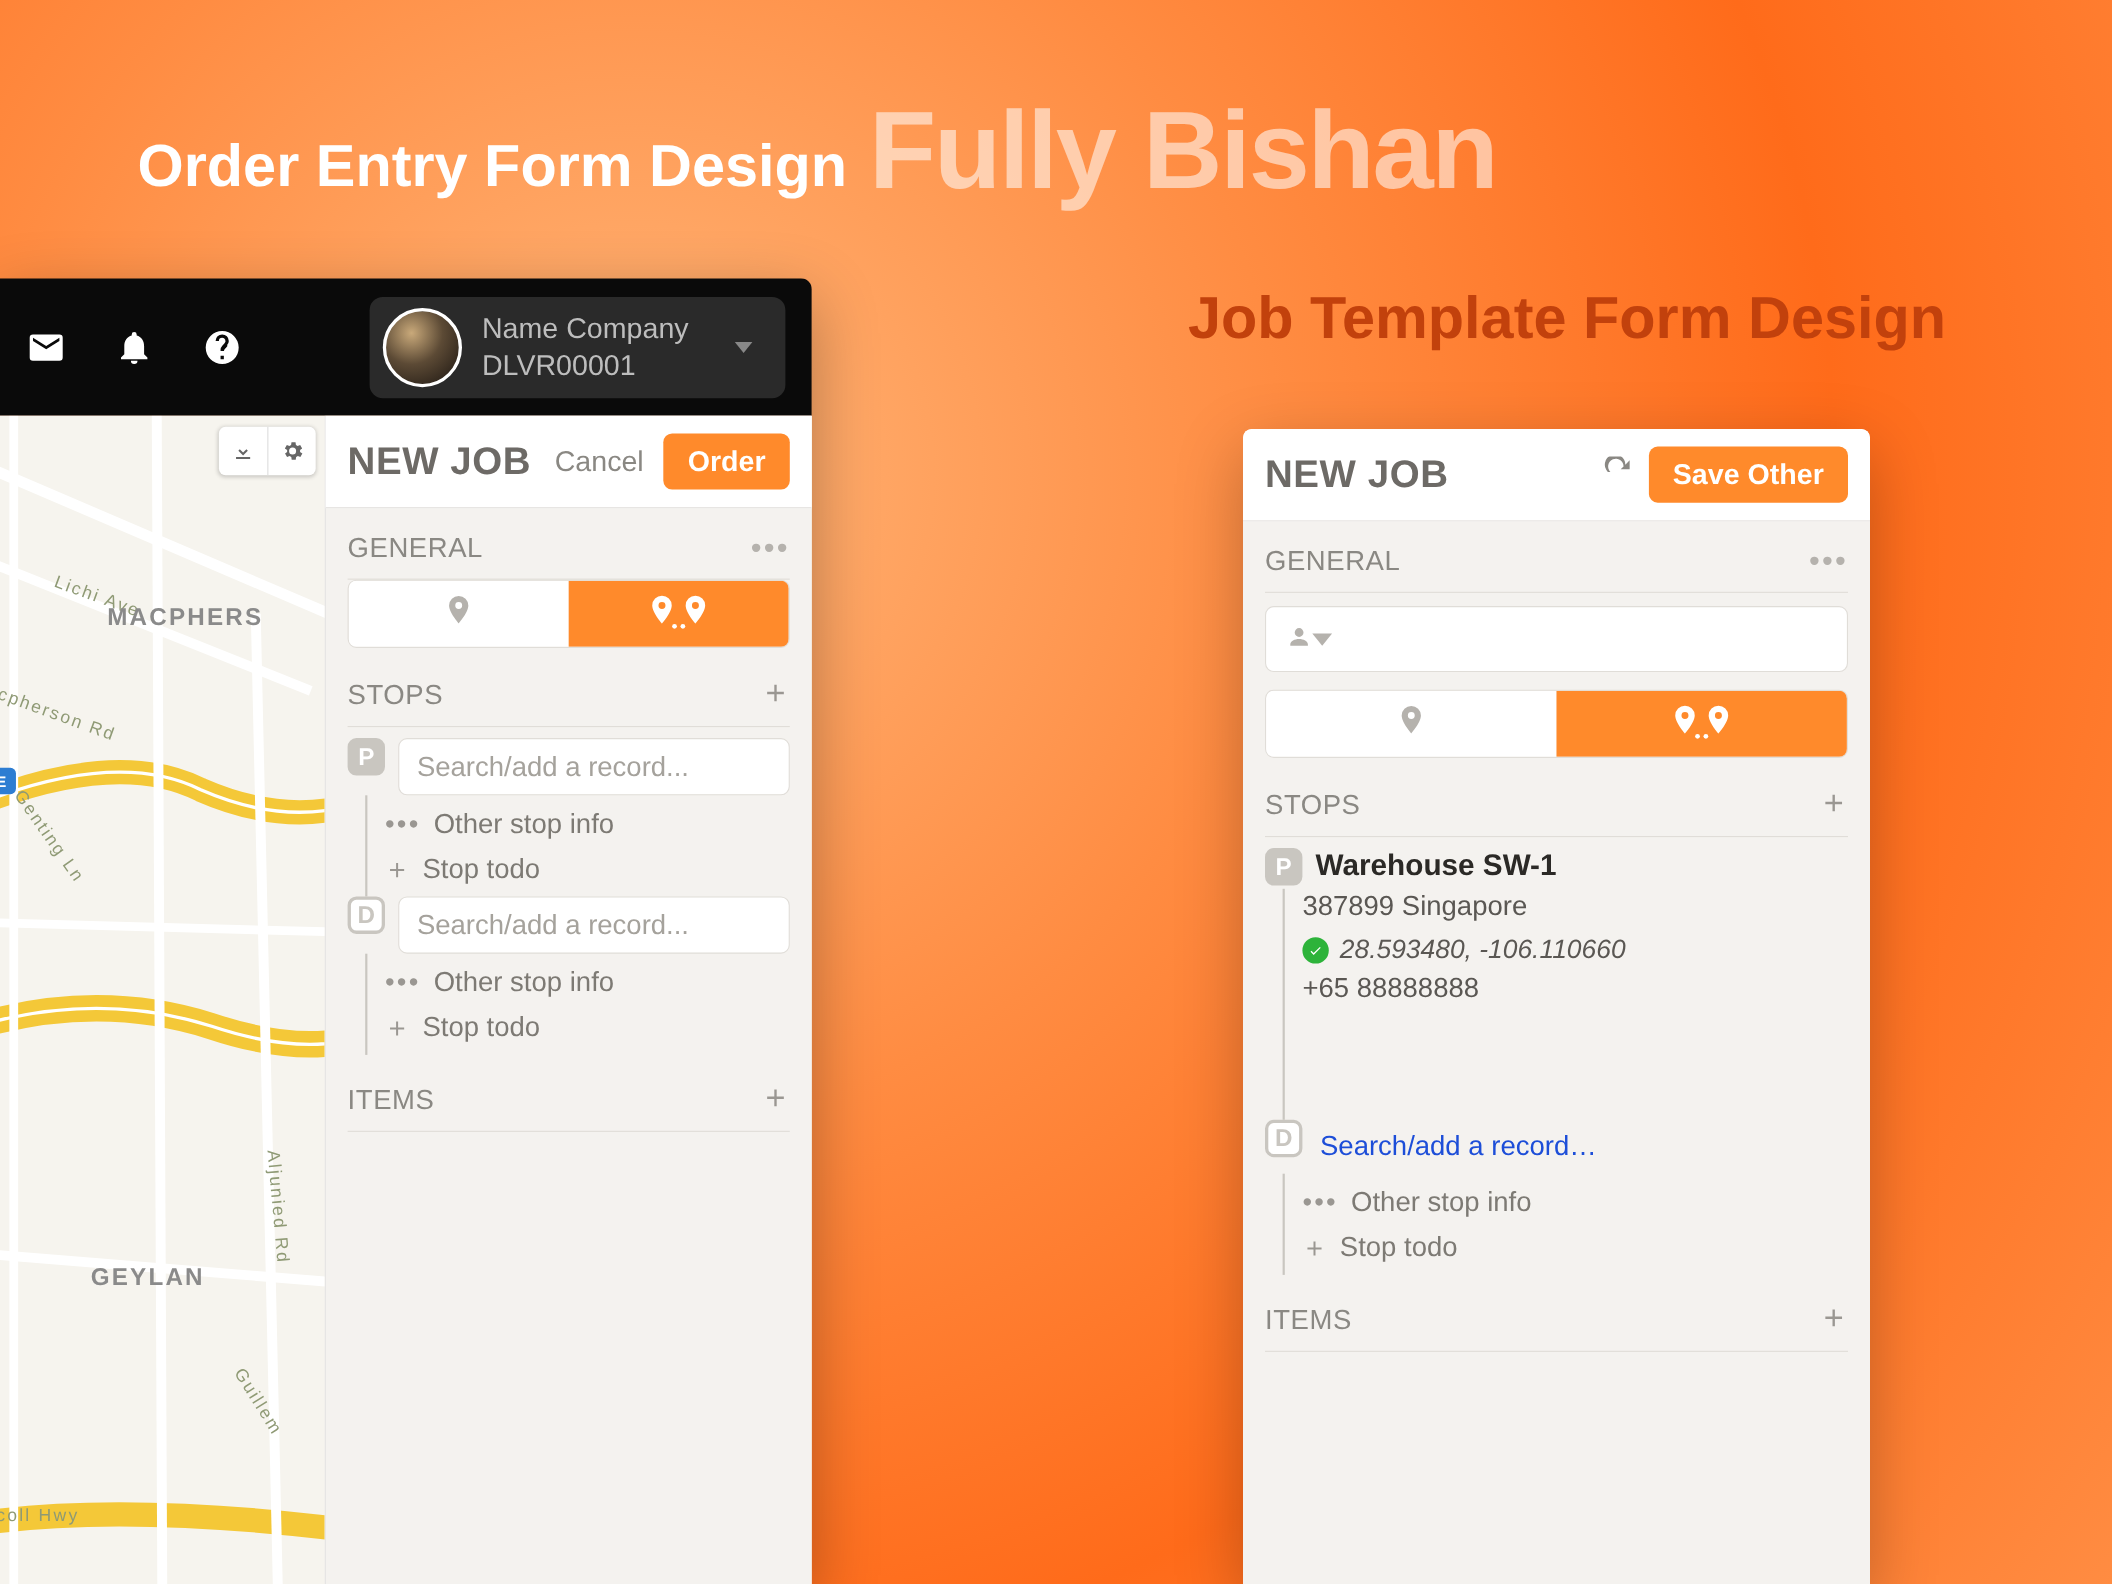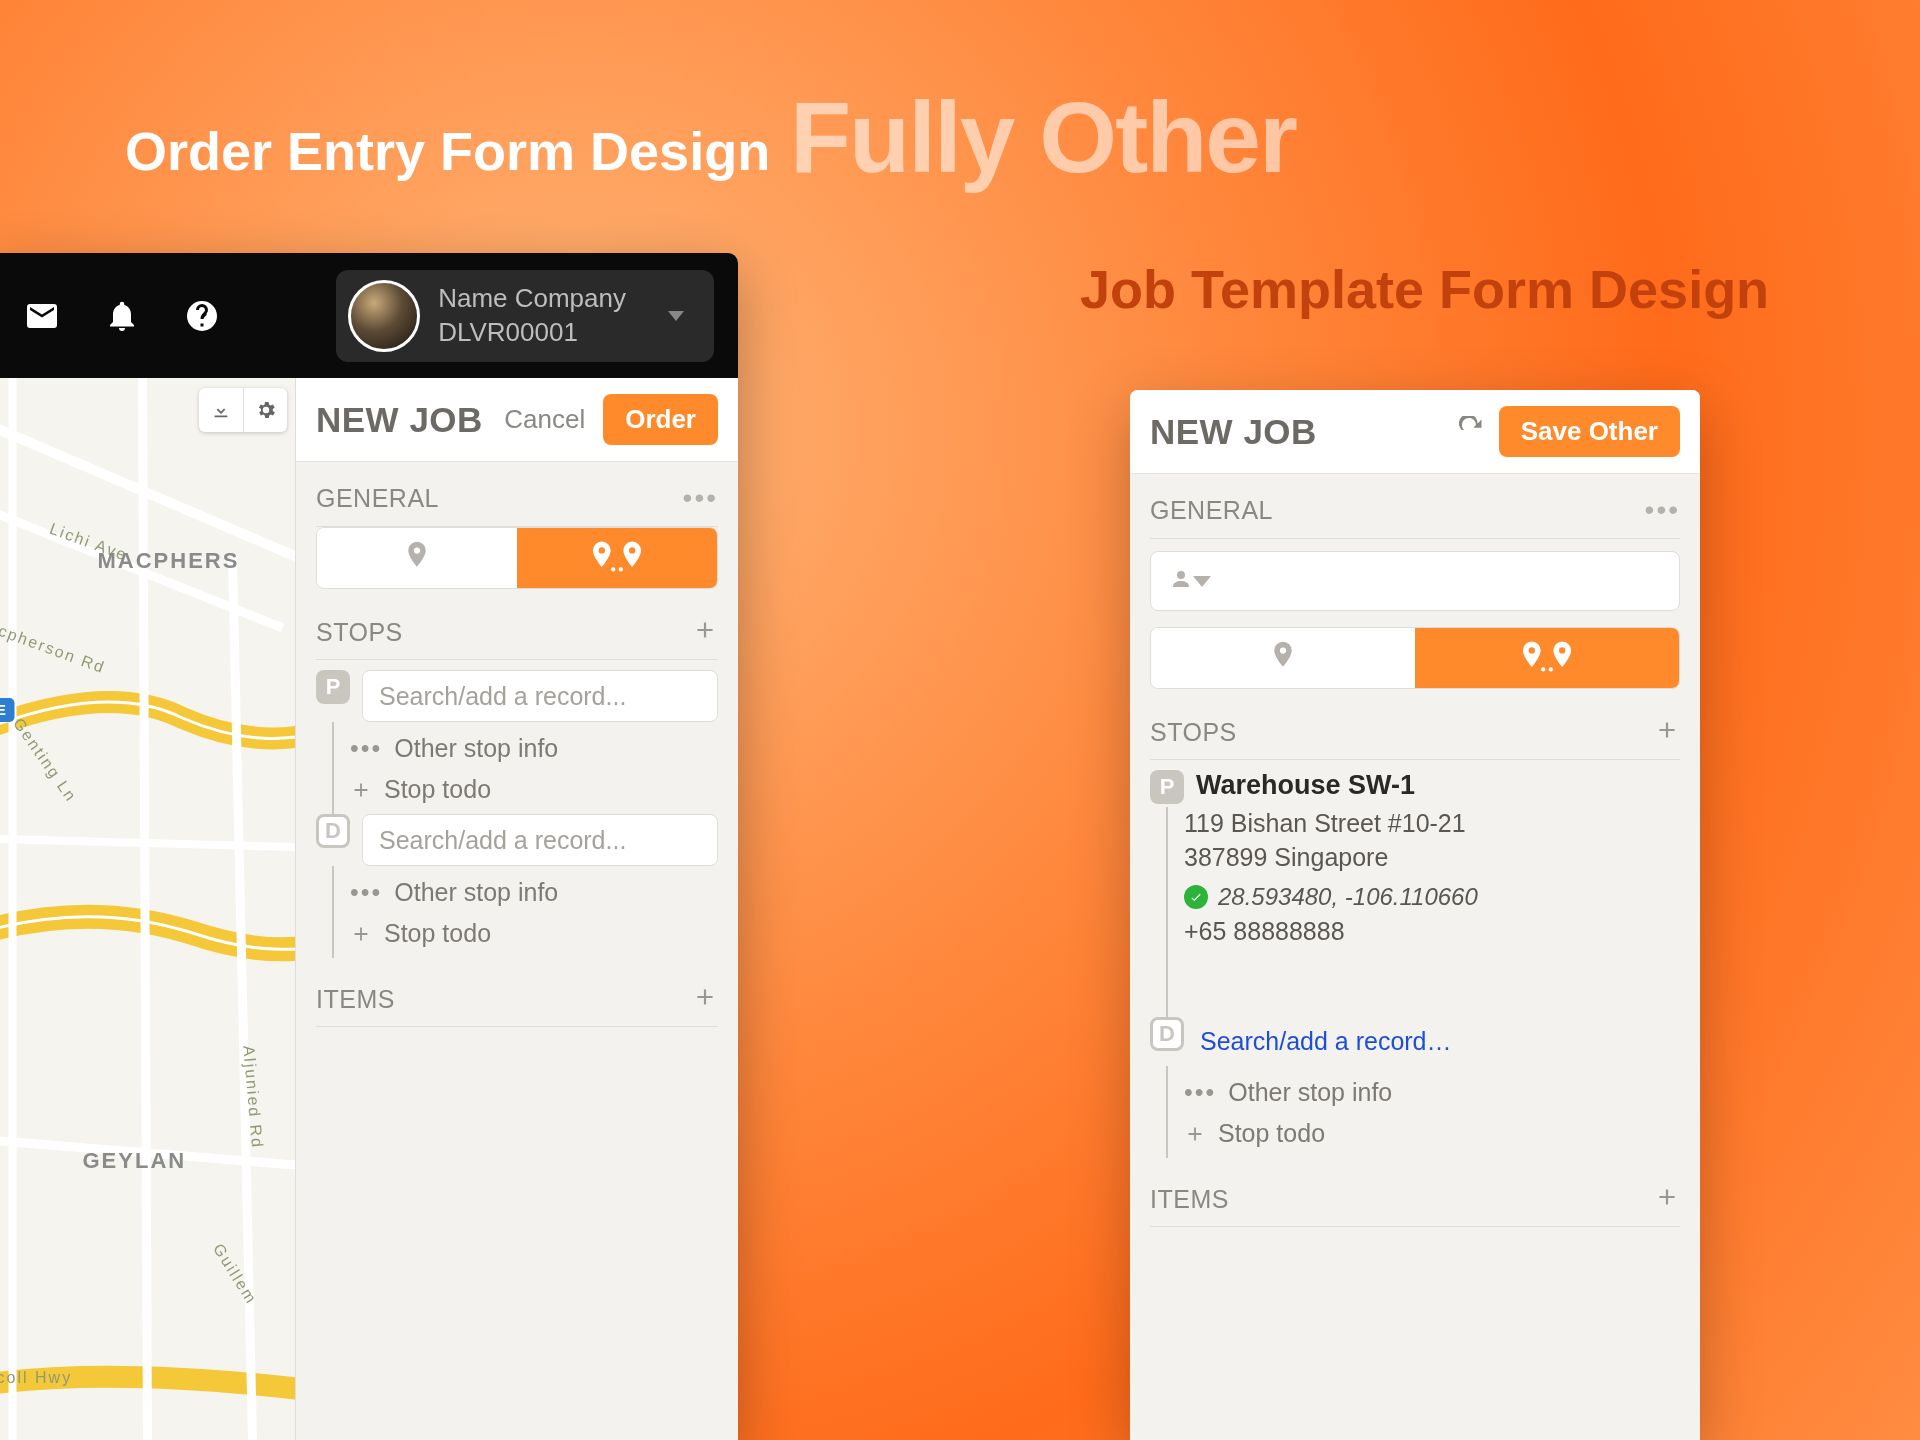--- a/index.html
+++ b/index.html
@@ -231,21 +231,21 @@
 .addr-phone { font-size:25px;color:#5a5753;margin-top:6px; }
 
 .map-label { fill:#8f9a75;font-size:16px;font-family:inherit;letter-spacing:2px; }
 .map-label.big { font-size:22px;fill:#8a8a8a;font-weight:600; }
 .road-badge { }
 </style>
 </head>
 <body>
 
 <div class="heading-left">Order Entry Form Design</div>
-<div class="heading-main">Fully Other</div>
+<div class="heading-main">Fully Bishan</div>
 <div class="heading-right">Job Template Form Design</div>
 
 <div class="panel-left">
   <div class="topbar">
     <span class="topbar-icon">
       <svg viewBox="0 0 24 24">
           <path d="M20 4H4a2 2 0 00-2 2v12a2 2 0 002 2h16a2 2 0 002-2V6a2 2 0 00-2-2zm0 4l-8 5-8-5V6l8 5 8-5v2z"></path>
         </svg>
     </span>
     <span class="topbar-icon">
@@ -469,21 +469,20 @@
       <div class="stop-badge">P</div>
       <div class="addr-body">
         <div class="addr-title">Warehouse SW-1</div>
       </div>
     </div>
     <div class="stop-indent long">
       <div class="dotline">
           <div class="dotline-inner"></div>
         </div>
       <div class="stop-indent-body">
-        <div class="addr-line">119 Bishan Street #10-21</div>
         <div class="addr-line">387899 Singapore</div>
         <div class="addr-coord">
           <span class="check">
               <svg viewBox="0 0 24 24">
                 <path d="M9 16.2l-3.5-3.5-1.4 1.4L9 19 20 8l-1.4-1.4z"></path>
               </svg>
             </span>
           <span>28.593480, -106.110660</span>
         </div>
         <div class="addr-phone">+65 88888888</div>

